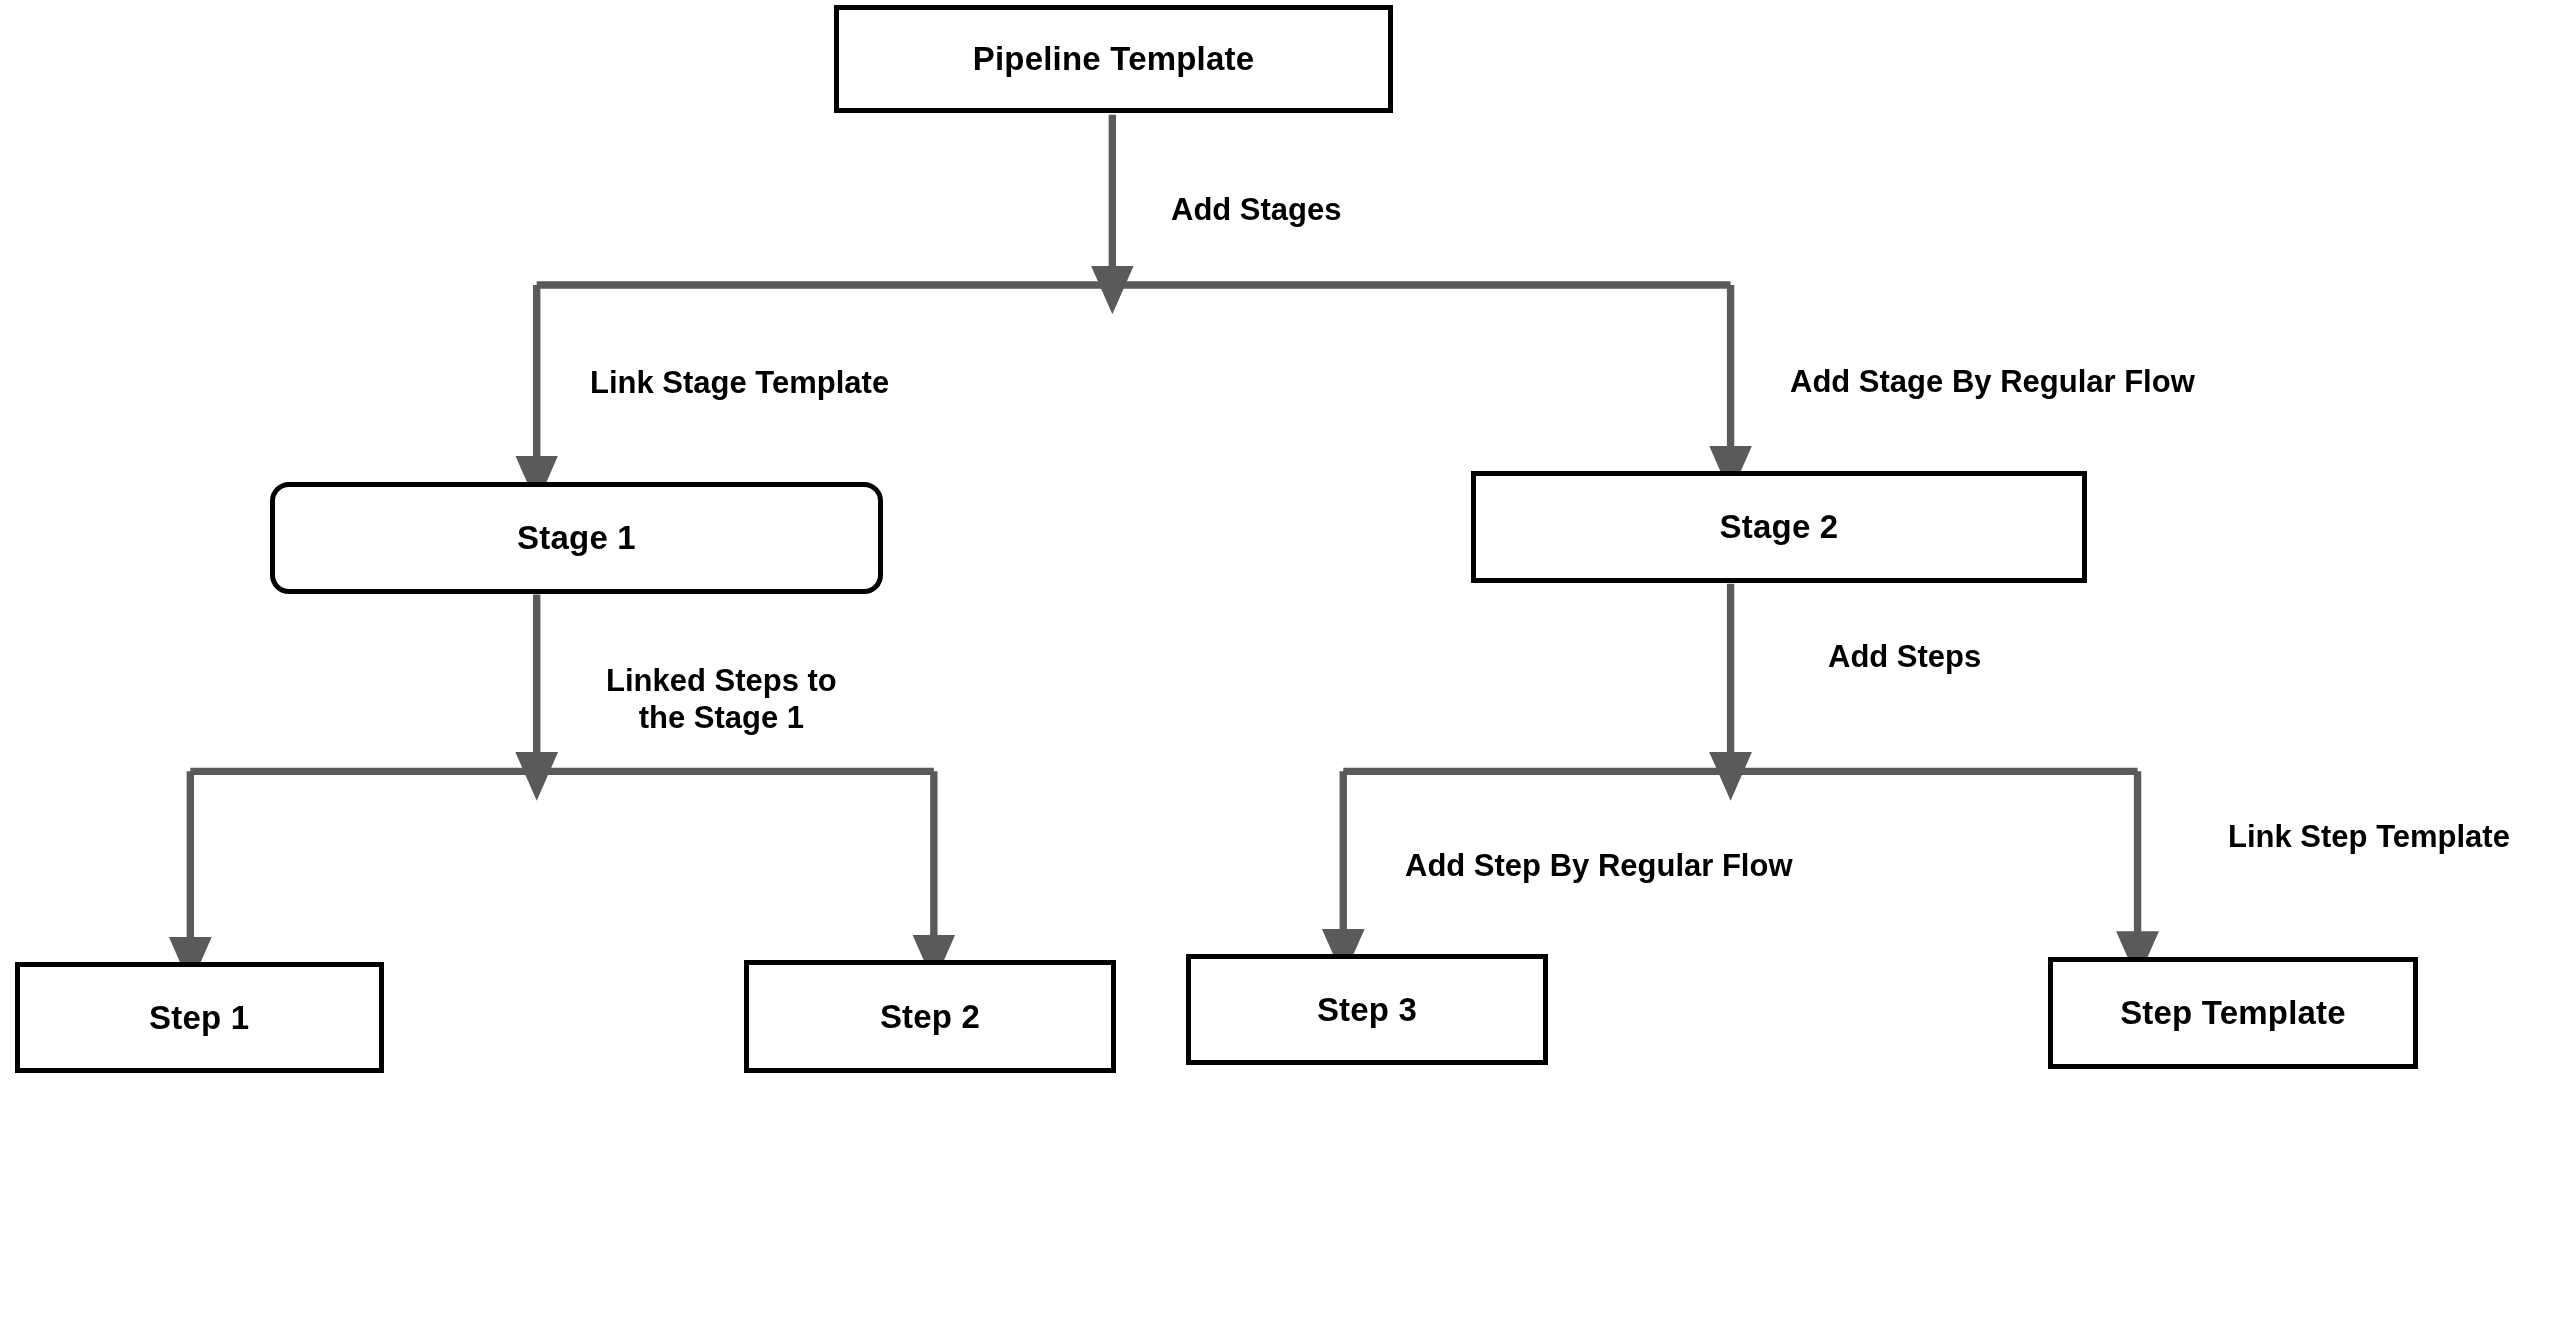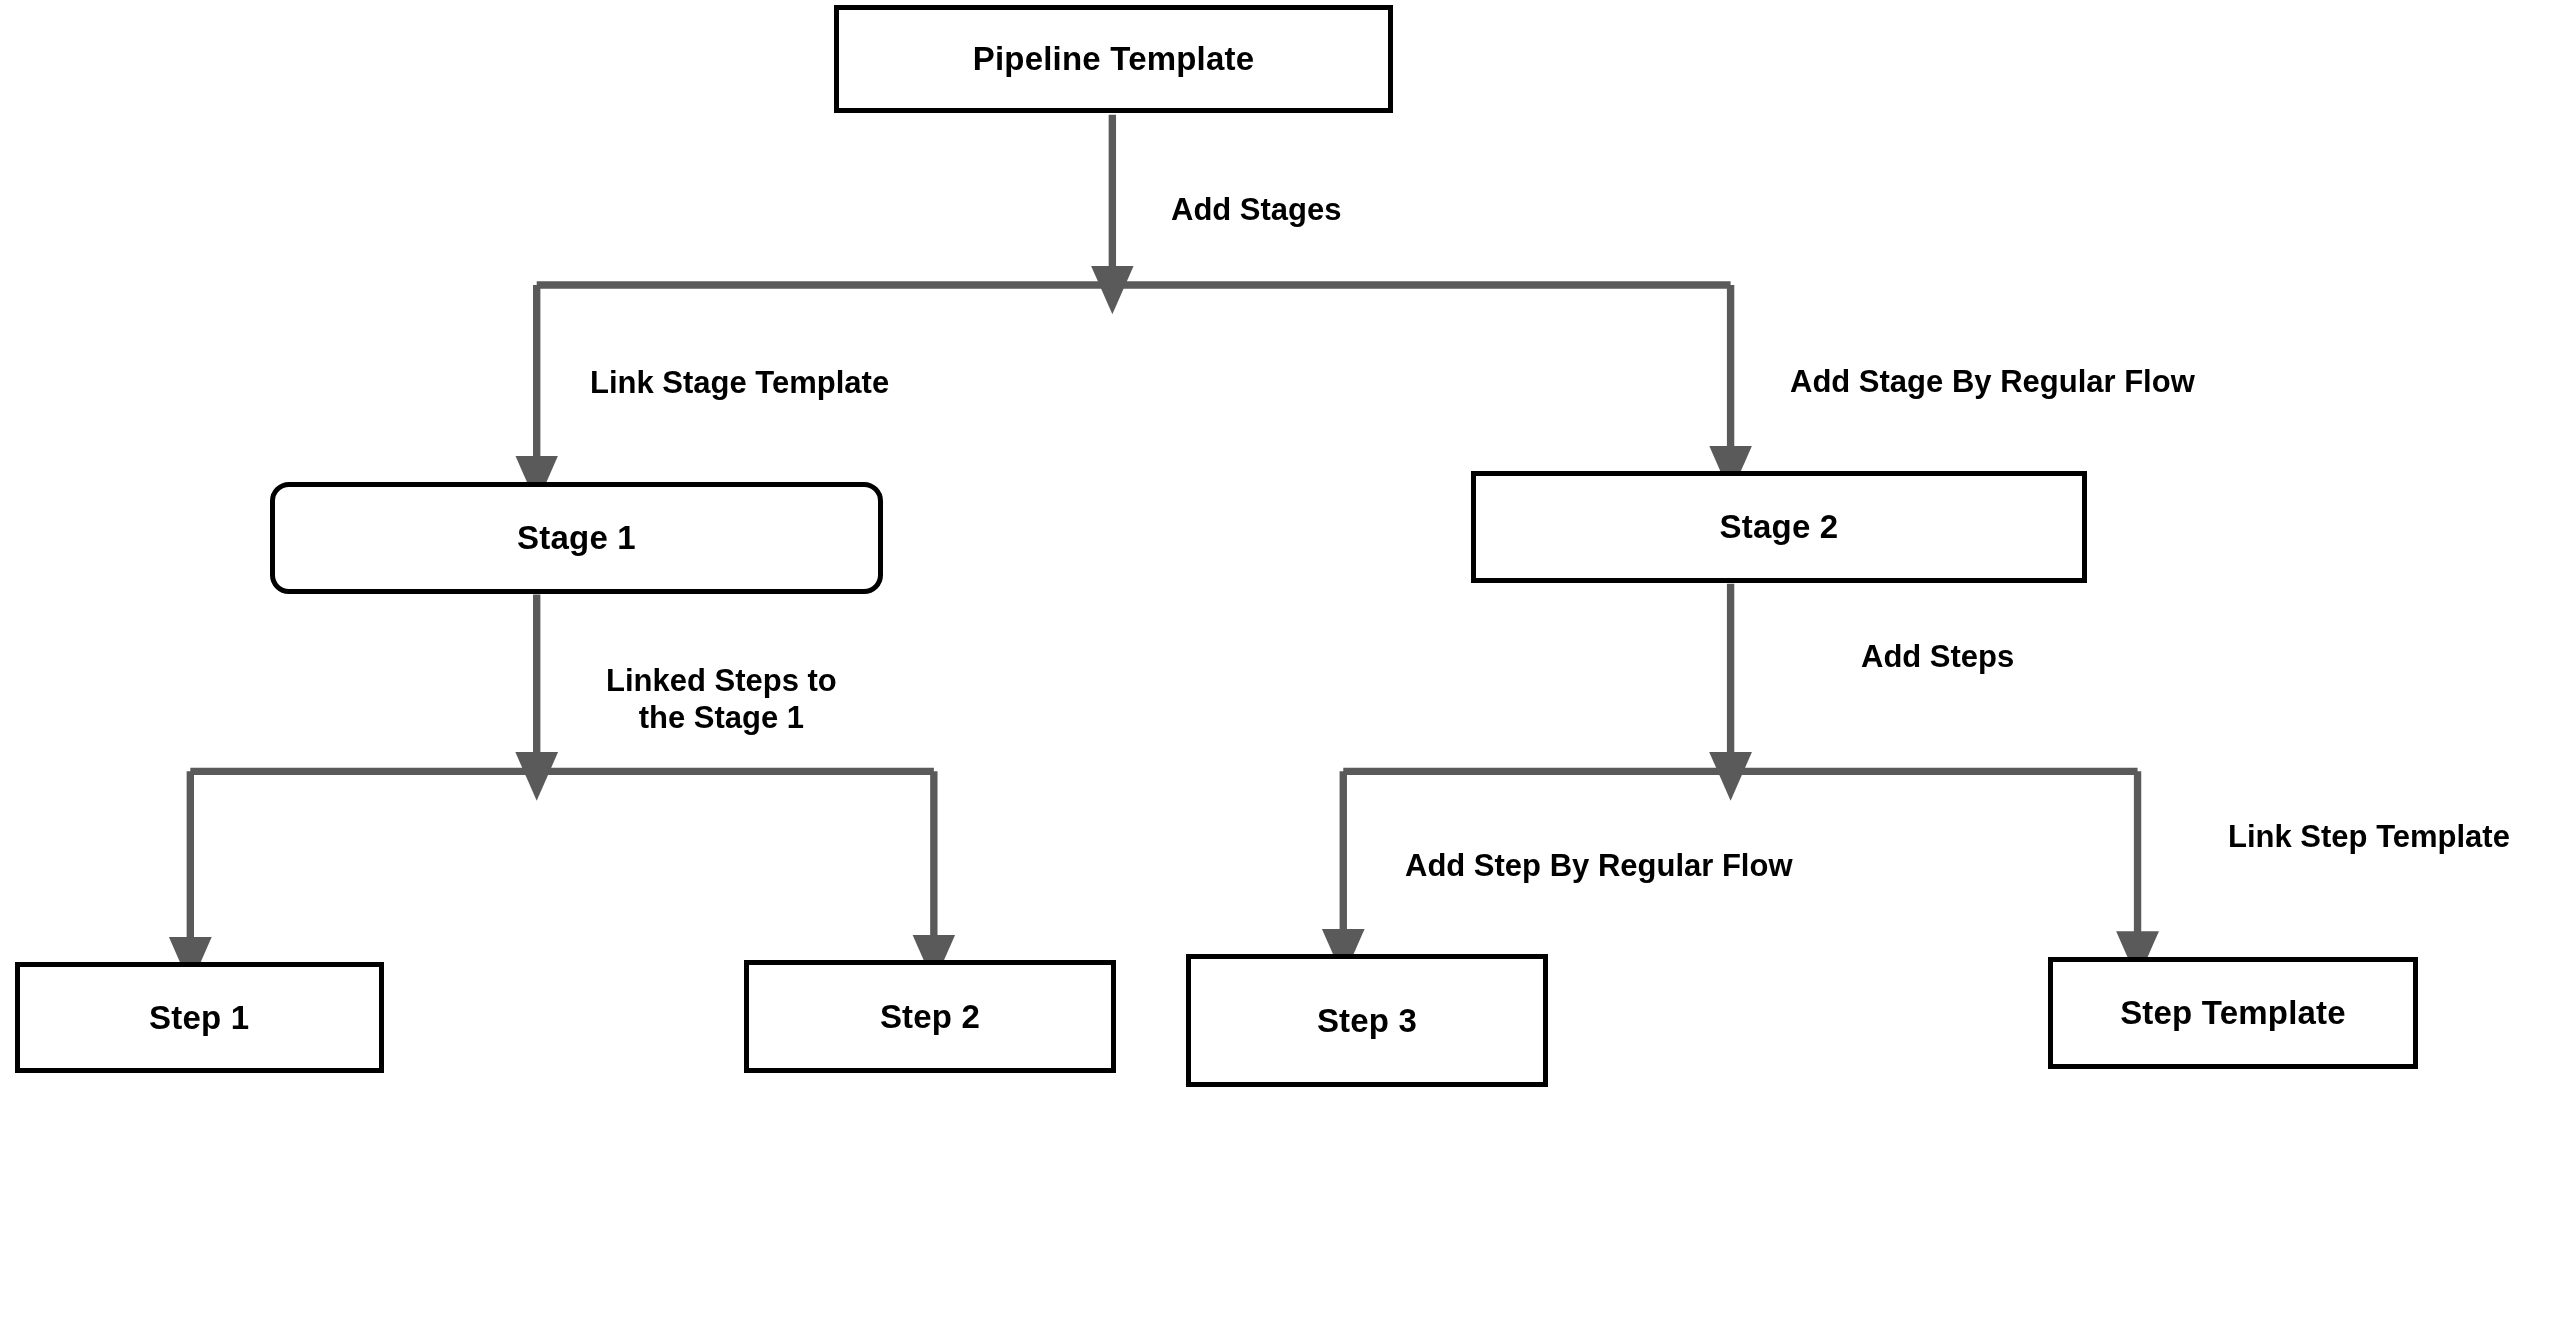--- a/index.html
+++ b/index.html
@@ -119,37 +119,37 @@
   </div>
 
   <div class="node" style="left:14.7px; top:962px; width:369px; height:111px;">
     <span class="node-label">Step 1</span>
   </div>
 
   <div class="node" style="left:744px; top:960px; width:372px; height:113px;">
     <span class="node-label">Step 2</span>
   </div>
 
-  <div class="node" style="left:1186px; top:954px; width:362px; height:133px;">
+  <div class="node" style="left:1186px; top:954px; width:362px; height:111px;">
     <span class="node-label">Step 3</span>
   </div>
 
   <div class="node" style="left:2048px; top:957px; width:370px; height:112px;">
     <span class="node-label">Step Template</span>
   </div>
 
   <div class="edge-label" style="left:1171px; top:192px;">Add Stages</div>
 
   <div class="edge-label" style="left:590px; top:365px;">Link Stage Template</div>
 
   <div class="edge-label" style="left:1790px; top:364px;">Add Stage By Regular Flow</div>
 
   <div class="edge-label center" style="left:606px; top:663px;">Linked Steps to
 the Stage 1</div>
 
-  <div class="edge-label" style="left:1828px; top:639px;margin-left:33px;">Add Steps</div>
+  <div class="edge-label" style="left:1828px; top:639px;">Add Steps</div>
 
   <div class="edge-label" style="left:1405px; top:848px;">Add Step By Regular Flow</div>
 
   <div class="edge-label" style="left:2228px; top:819px;">Link Step Template</div>
 
 </div>
 
 
 </body></html>

